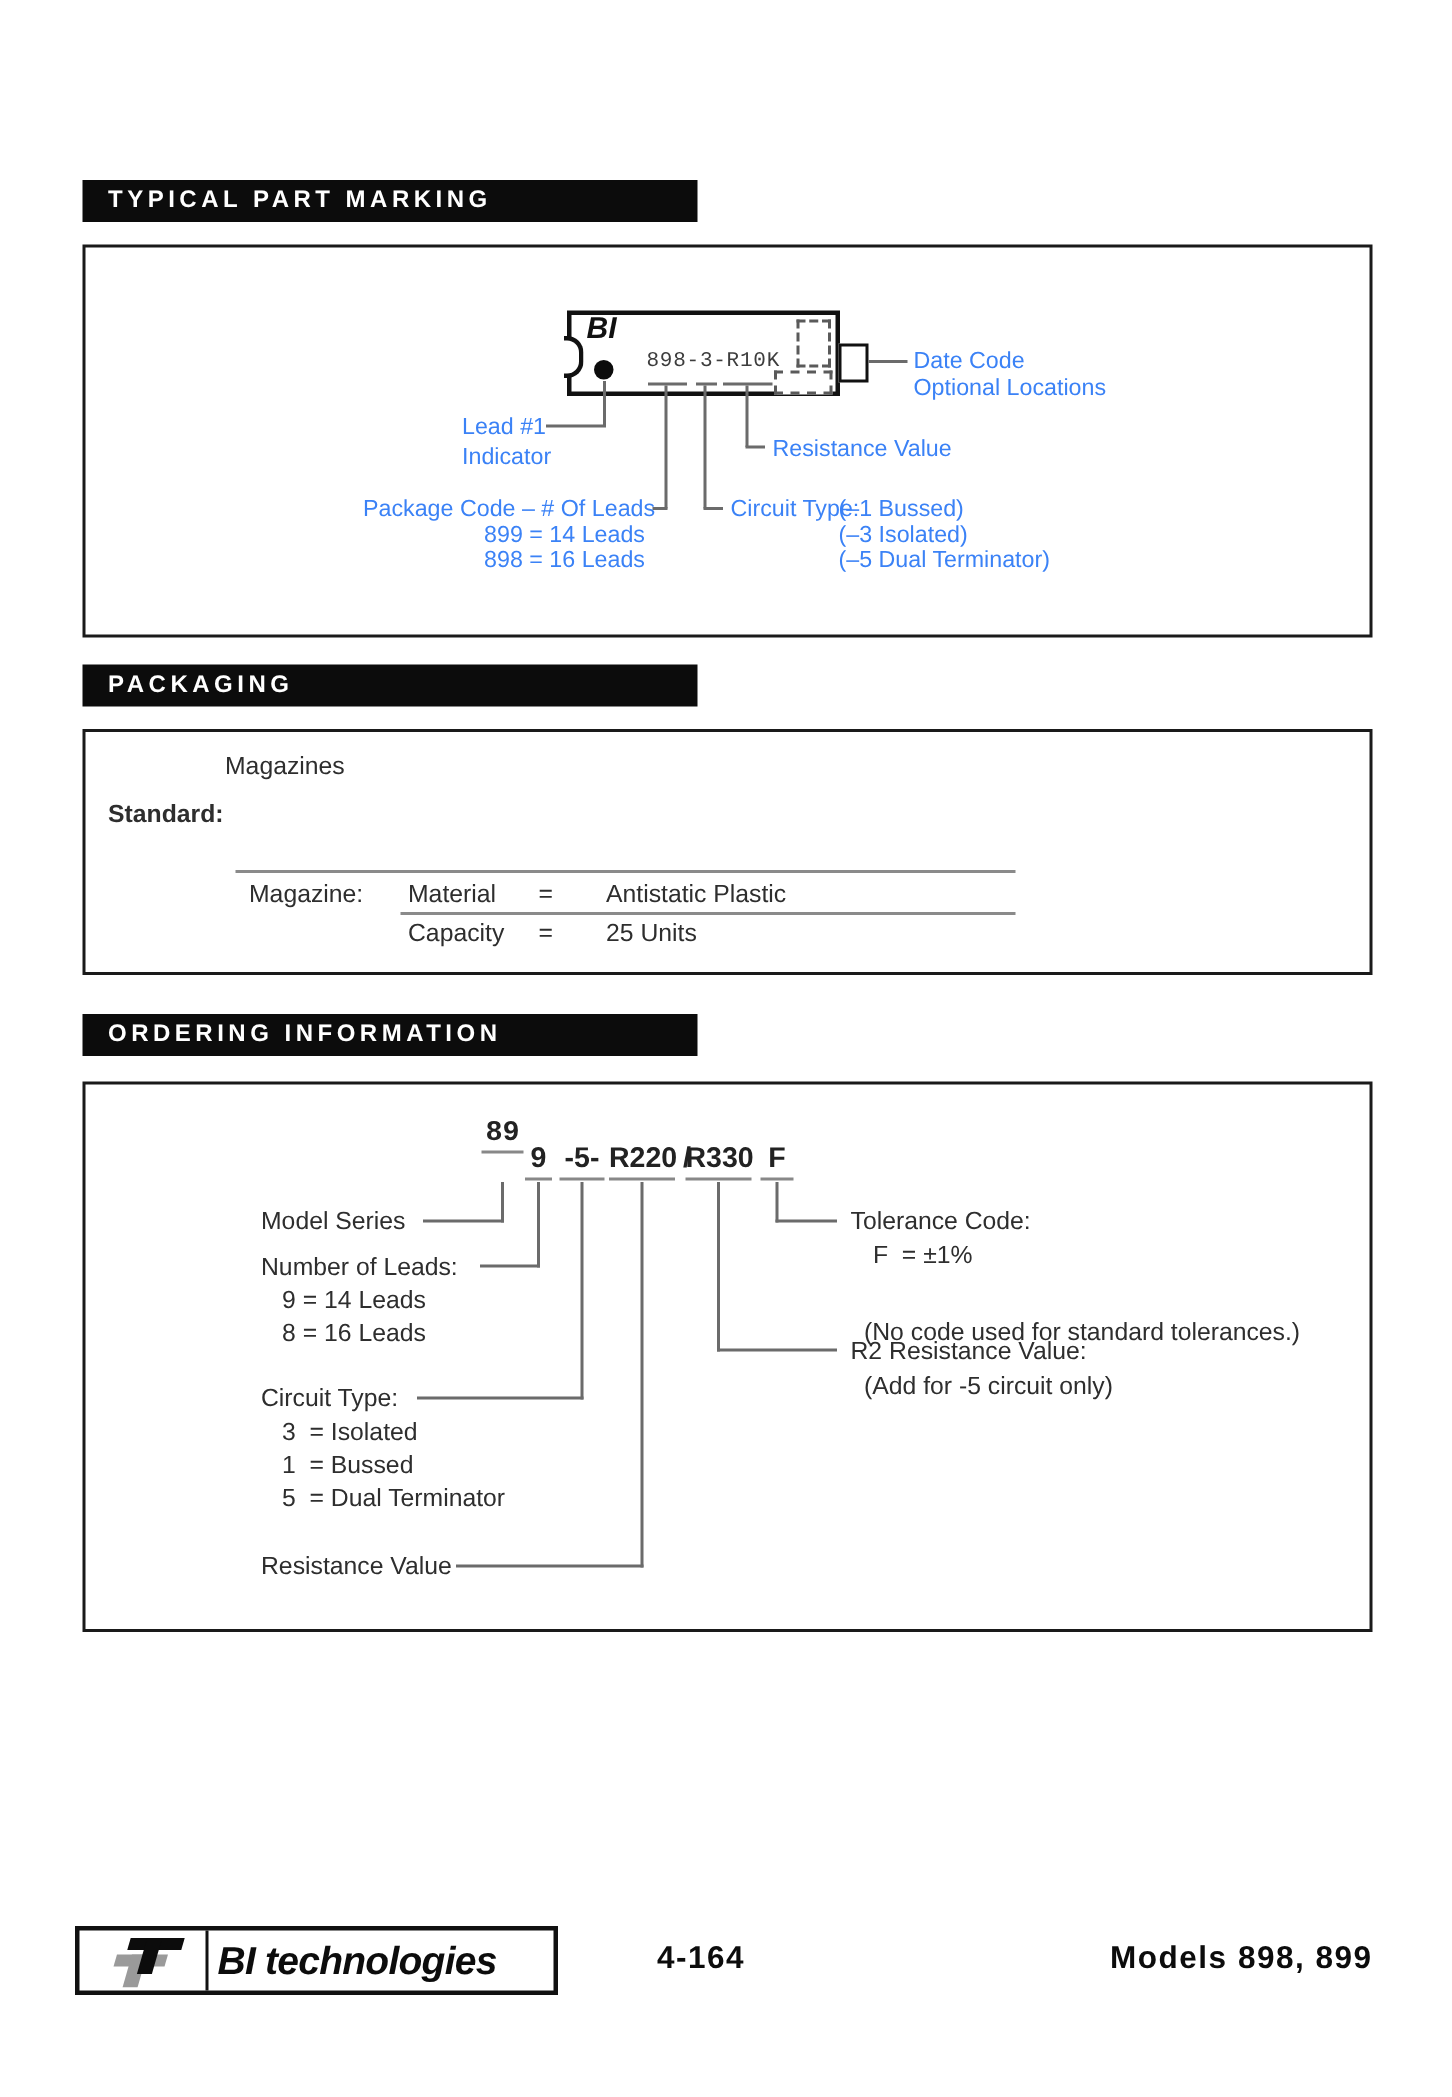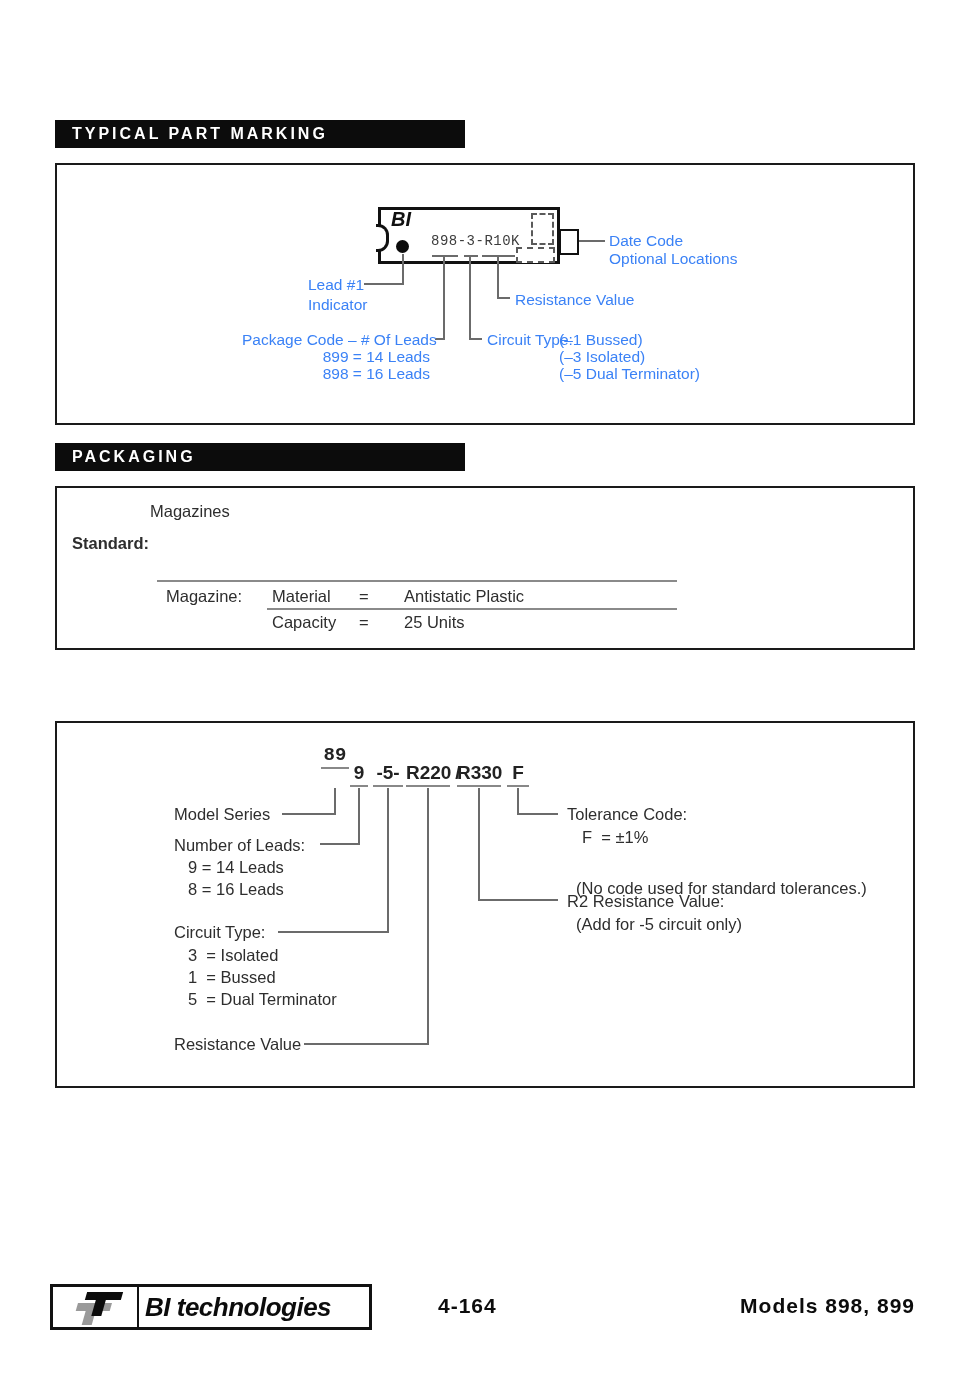--- a/index.html
+++ b/index.html
@@ -89,20 +89,21 @@
     <div class="abs t2" style="left:109px;top:99px;">Magazine:</div>
     <div class="abs t2" style="left:215px;top:99px;">Material</div>
     <div class="abs t2" style="left:302px;top:99px;">=</div>
     <div class="abs t2" style="left:347px;top:99px;">Antistatic Plastic</div>
     <div class="abs rule" style="left:210px;top:120px;width:410px;"></div>
     <div class="abs t2" style="left:215px;top:125px;">Capacity</div>
     <div class="abs t2" style="left:302px;top:125px;">=</div>
     <div class="abs t2" style="left:347px;top:125px;">25 Units</div>
   </div>
 
+  <div class="abs bar" style="left:55px;top:676px;">ORDERING INFORMATION</div>
 
   <div class="abs box" style="left:55px;top:721px;width:856px;height:363px;">
 
     <div class="abs code" style="left:264px;top:21px;width:28px;font-family:Liberation Mono, monospace;">89</div>
     <div class="abs code" style="left:293px;top:39px;width:18px;">9</div>
     <div class="abs code" style="left:316px;top:39px;width:30px;">-5-</div>
     <div class="abs code" style="left:349px;top:39px;width:44px;">R220</div>
     <div class="abs code-plain" style="left:395px;top:39px;width:12px;">/</div>
     <div class="abs code" style="left:400px;top:39px;width:44px;">R330</div>
     <div class="abs code" style="left:450px;top:39px;width:22px;">F</div>

